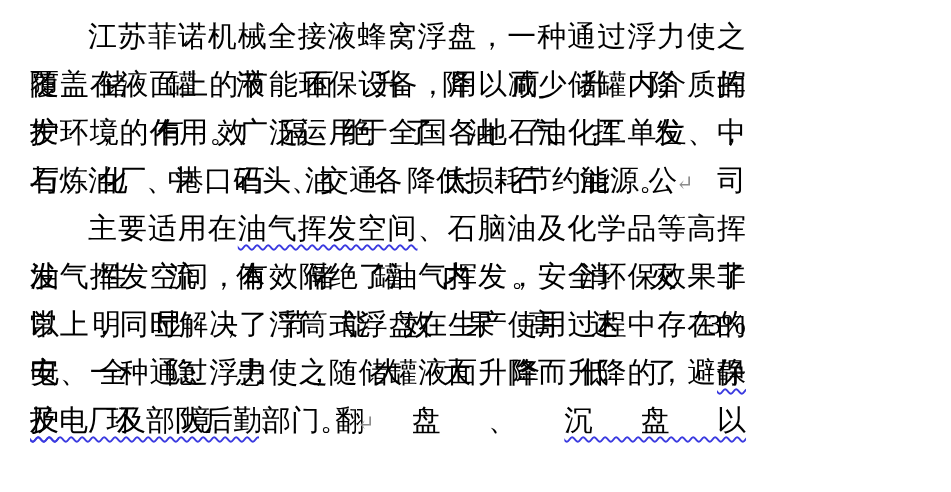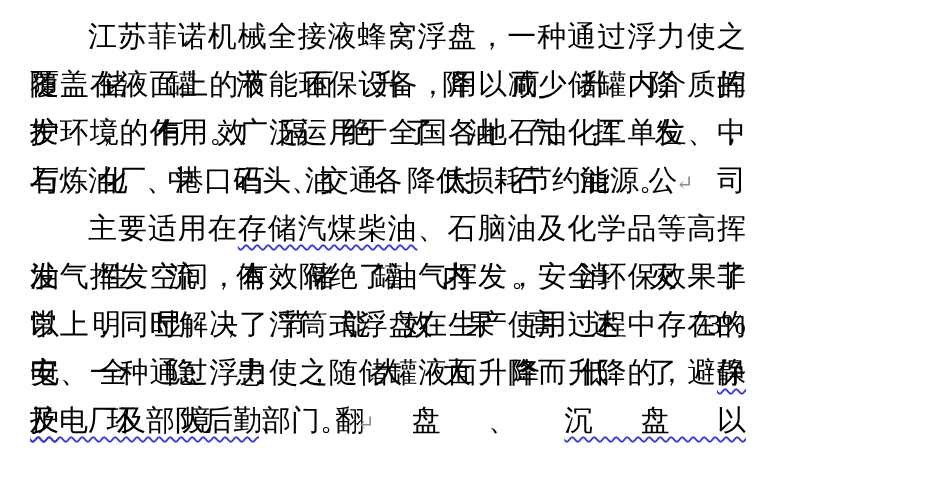--- a/index.html
+++ b/index.html
@@ -51,19 +51,19 @@
 </head>
 <body>
 
 <div class="page">
 
   <div class="line fill indent"><span>江苏菲诺机械全接液蜂窝浮盘，一种通过浮力使之随储罐液面升降而升降的</span></div>
   <div class="line fill"><span>覆盖在液面上的节能环保设备，用以减少储罐内介质挥发，有效隔绝了油气挥发，</span></div>
   <div class="line fill"><span>护环境的作用。广泛运用于全国各地石油化工单位、中石化中石油各大石油公司</span></div>
   <div class="line"><span>与炼油厂、港口码头、交通、降低损耗节约能源。</span><span class="pilcrow">↵</span></div>
 
-  <div class="line fill indent"><span>主要适用在</span><span class="squig">存储汽煤柴油</span><span>、石脑油及化学品等高挥发性流体储罐内。消灭了</span></div>
+  <div class="line fill indent"><span>主要适用在</span><span class="squig">油气挥发空间</span><span>、石脑油及化学品等高挥发性流体储罐内。消灭了</span></div>
   <div class="line fill"><span>油气挥发空间，有效隔绝了油气挥发，安全环保效果非常明显，节能效果高达 73%</span></div>
   <div class="line fill"><span>以上，同时解决了浮筒式浮盘在生产使用过程中存在的安全隐患，大大降低了静</span></div>
   <div class="line fill"><span>电、一种通过浮力使之随储罐液面升降而升降的，避</span><span class="squig">保护环境</span><span>、翻盘、</span><span class="squig">沉盘以</span></div>
   <div class="line"><span class="squig">及</span><span>电厂及部队后勤部门。</span><span class="pilcrow">↵</span></div>
 
 </div>
 
 </body></html>

